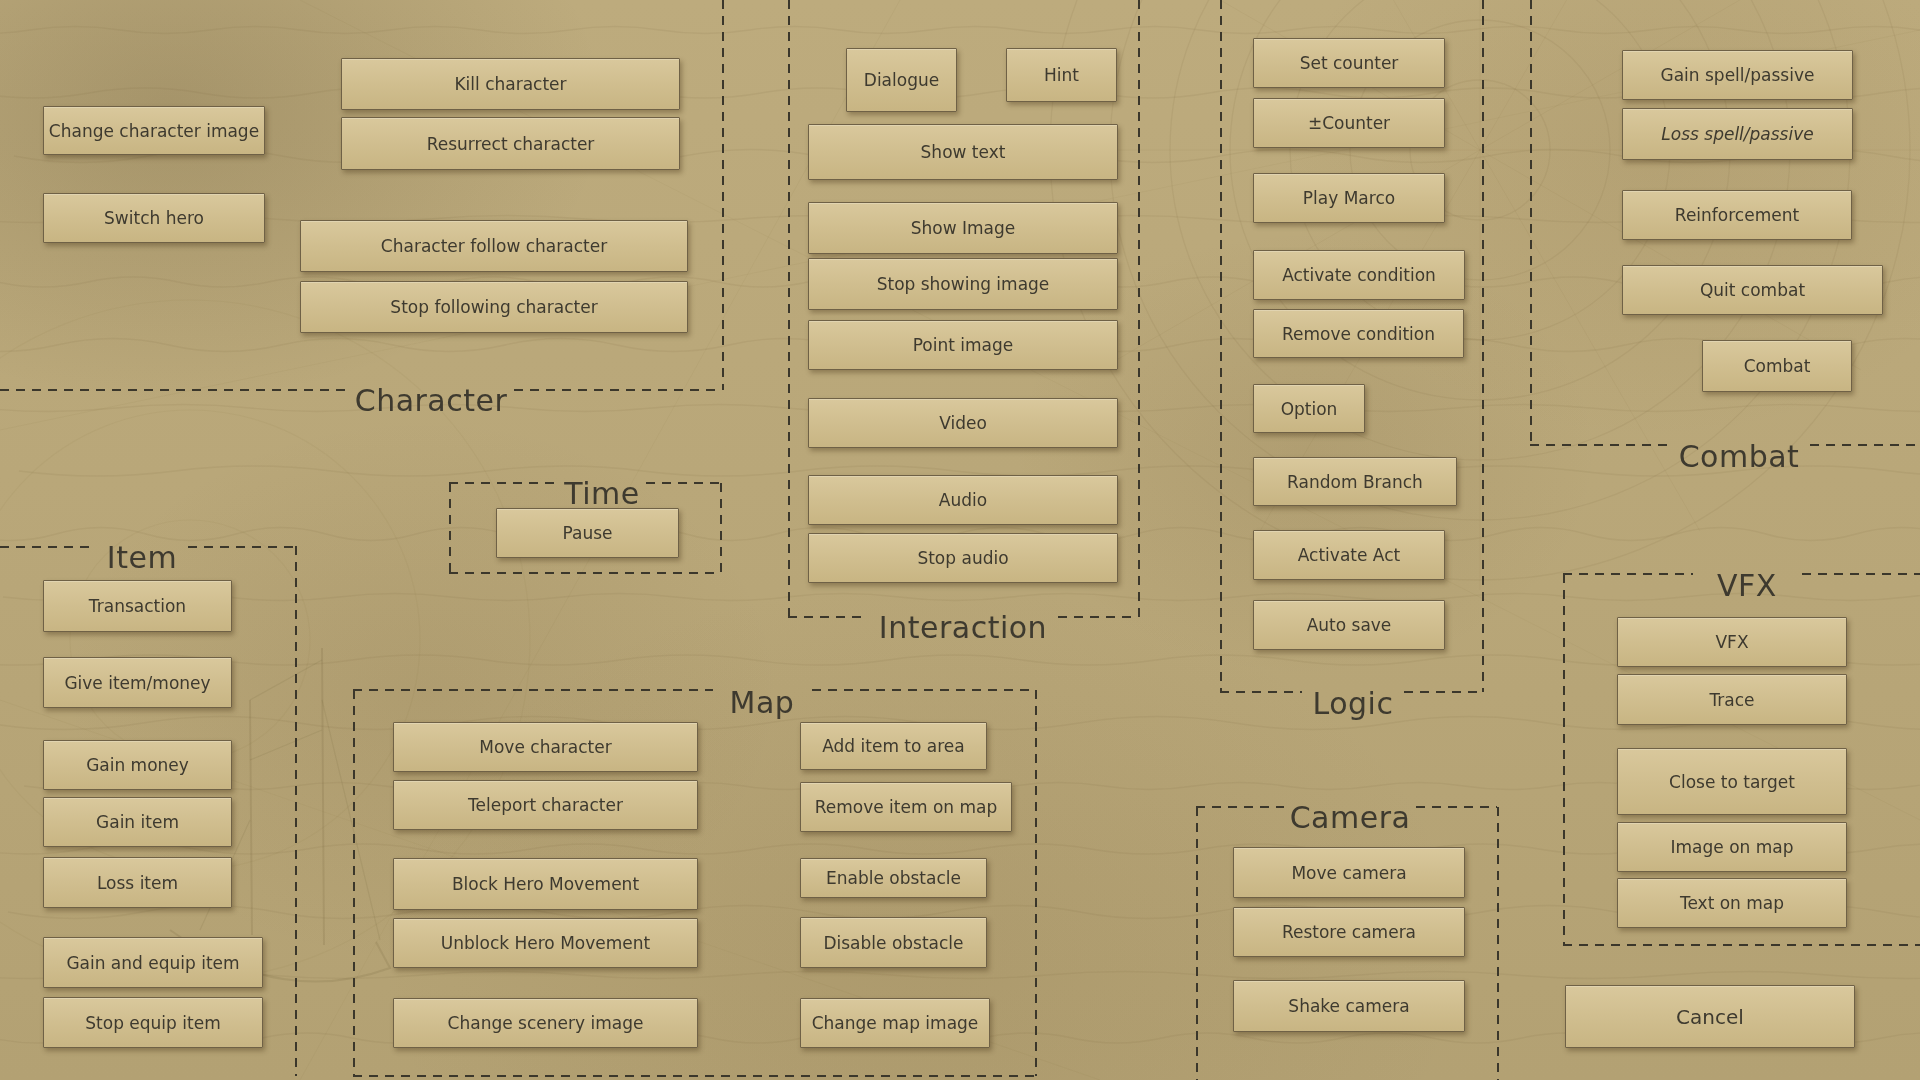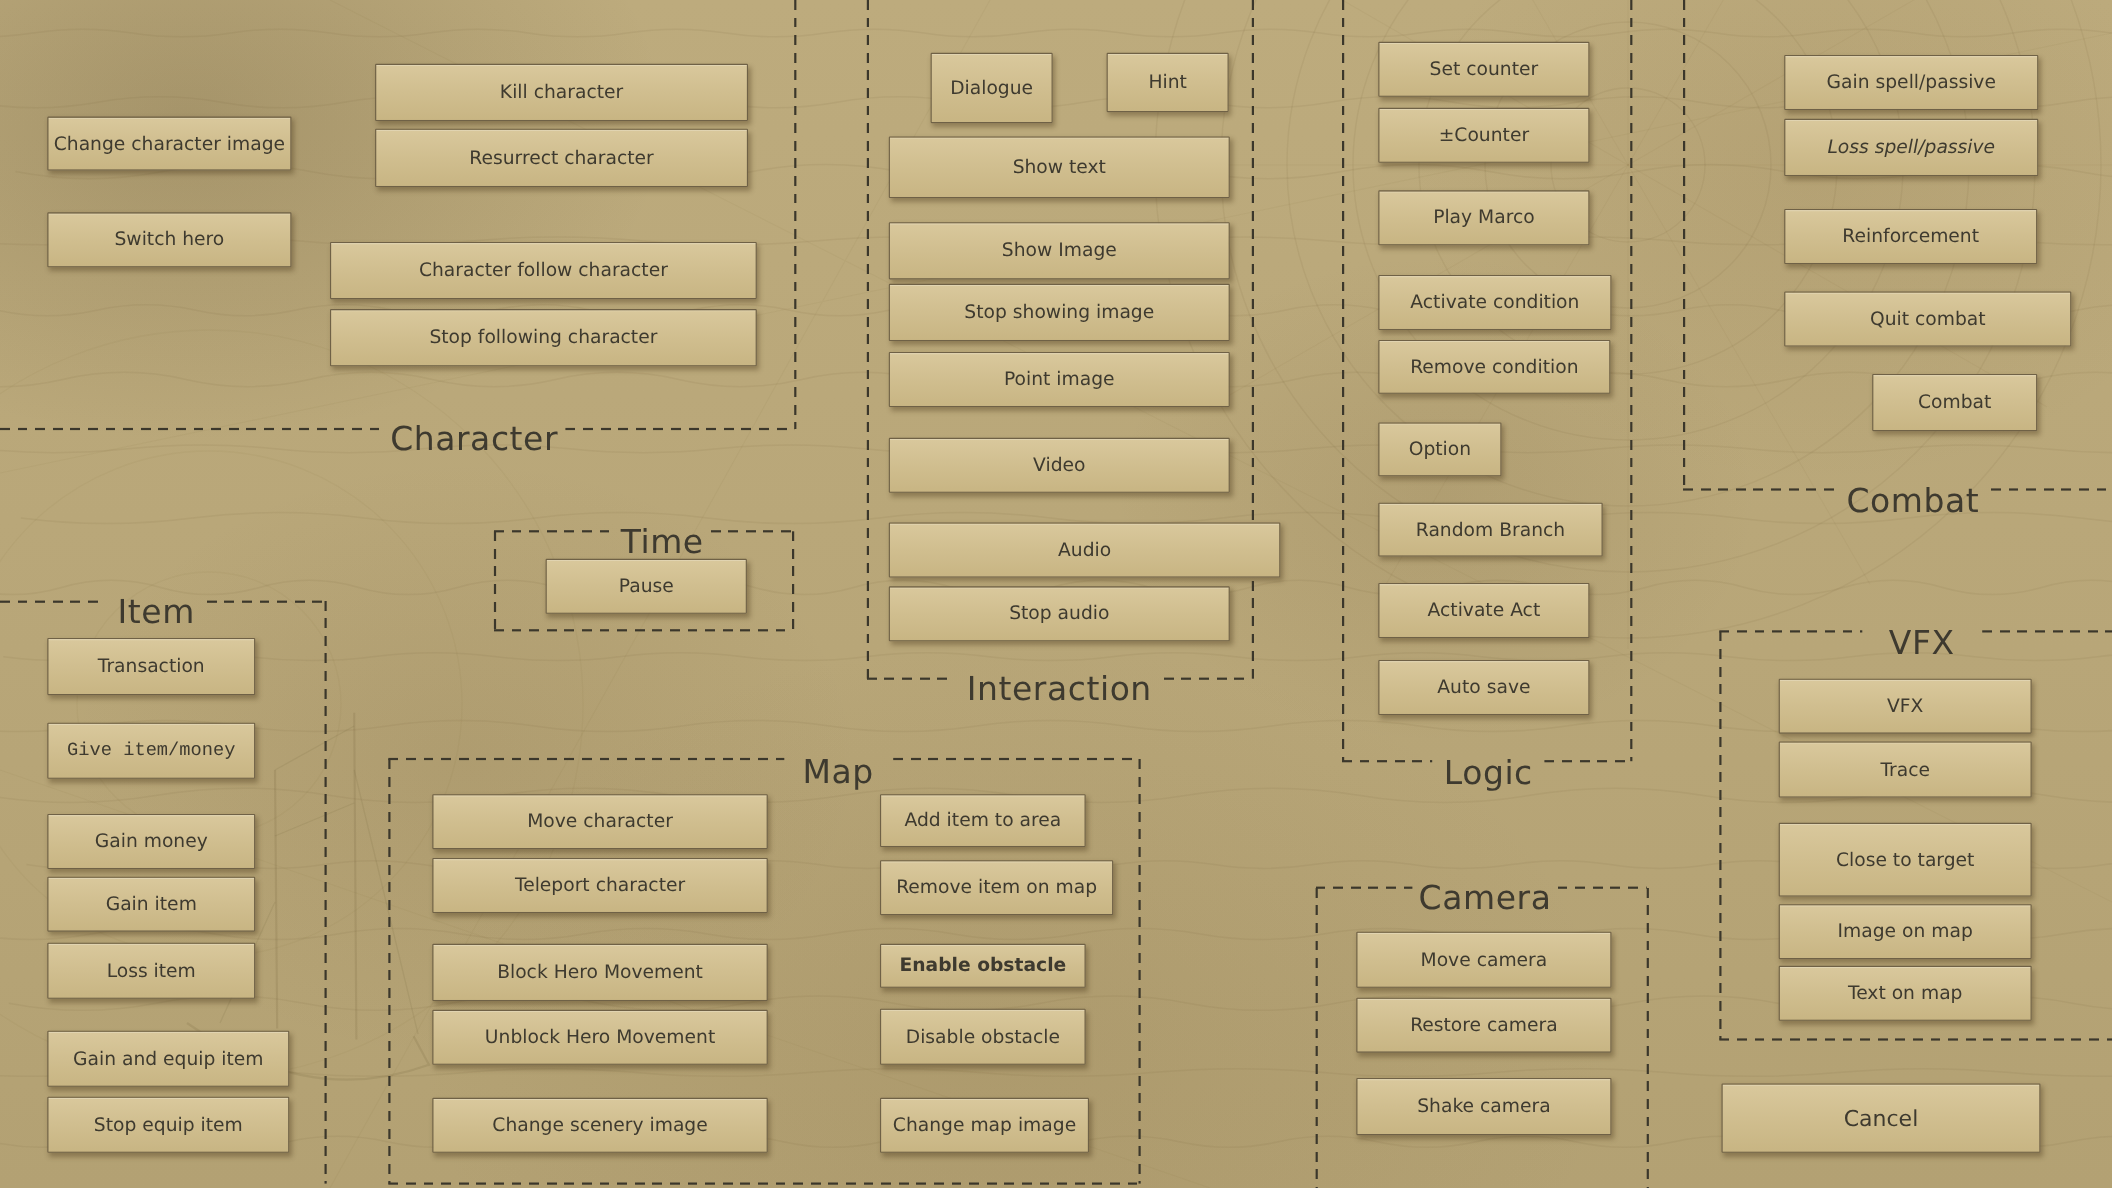--- a/index.html
+++ b/index.html
@@ -105,58 +105,58 @@
         <div class="dh" style="left: 449px; top: 572px; width: 271px;"></div>
         <div class="sec-label" style="left: 602px; top: 482px;">Time</div>
         <div class="btn" style="left: 496px; top: 508px; width: 183px; height: 50px;">Pause</div>
       </div>
       <div>
         <div class="dh" style="left: 0px; top: 546px; width: 96px;"></div>
         <div class="dh" style="left: 188px; top: 546px; width: 107px;"></div>
         <div class="dv" style="left: 295px; top: 546px; height: 530px;"></div>
         <div class="sec-label" style="left: 142px; top: 546px;">Item</div>
         <div class="btn" style="left: 43px; top: 580px; width: 189px; height: 52px;">Transaction</div>
-        <div class="btn" style="left: 43px; top: 657px; width: 189px; height: 51px; font-family: Liberation Mono, monospace;">Give item/money</div>
+        <div class="btn" style="left: 43px; top: 657px; width: 189px; height: 51px;">Give item/money</div>
         <div class="btn" style="left: 43px; top: 740px; width: 189px; height: 50px;">Gain money</div>
         <div class="btn" style="left: 43px; top: 797px; width: 189px; height: 50px;">Gain item</div>
         <div class="btn" style="left: 43px; top: 857px; width: 189px; height: 51px;">Loss item</div>
         <div class="btn" style="left: 43px; top: 937px; width: 220px; height: 51px;">Gain and equip item</div>
         <div class="btn" style="left: 43px; top: 997px; width: 220px; height: 51px;">Stop equip item</div>
       </div>
       <div>
         <div class="dv" style="left: 788px; top: 0px; height: 617px;"></div>
         <div class="dv" style="left: 1138px; top: 0px; height: 617px;"></div>
         <div class="dh" style="left: 788px; top: 616px; width: 80px;"></div>
         <div class="dh" style="left: 1058px; top: 616px; width: 80px;"></div>
         <div class="sec-label" style="left: 963px; top: 616px;">Interaction</div>
         <div class="btn" style="left: 846px; top: 48px; width: 111px; height: 64px;">Dialogue</div>
         <div class="btn" style="left: 1006px; top: 48px; width: 111px; height: 54px;">Hint</div>
         <div class="btn" style="left: 808px; top: 124px; width: 310px; height: 56px;">Show text</div>
         <div class="btn" style="left: 808px; top: 202px; width: 310px; height: 52px;">Show Image</div>
         <div class="btn" style="left: 808px; top: 258px; width: 310px; height: 52px;">Stop showing image</div>
         <div class="btn" style="left: 808px; top: 320px; width: 310px; height: 50px;">Point image</div>
         <div class="btn" style="left: 808px; top: 398px; width: 310px; height: 50px;">Video</div>
-        <div class="btn" style="left: 808px; top: 475px; width: 356px; height: 50px;">Audio</div>
+        <div class="btn" style="left: 808px; top: 475px; width: 310px; height: 50px;">Audio</div>
         <div class="btn" style="left: 808px; top: 533px; width: 310px; height: 50px;">Stop audio</div>
       </div>
       <div>
         <div class="dv" style="left: 353px; top: 690px; height: 386px;"></div>
         <div class="dv" style="left: 1035px; top: 690px; height: 386px;"></div>
         <div class="dh" style="left: 353px; top: 689px; width: 360px;"></div>
         <div class="dh" style="left: 812px; top: 689px; width: 223px;"></div>
         <div class="dh" style="left: 353px; top: 1075px; width: 682px;"></div>
         <div class="sec-label" style="left: 762px; top: 691px;">Map</div>
         <div class="btn" style="left: 393px; top: 722px; width: 305px; height: 50px;">Move character</div>
         <div class="btn" style="left: 393px; top: 780px; width: 305px; height: 50px;">Teleport character</div>
         <div class="btn" style="left: 393px; top: 858px; width: 305px; height: 52px;">Block Hero Movement</div>
         <div class="btn" style="left: 393px; top: 918px; width: 305px; height: 50px;">Unblock Hero Movement</div>
         <div class="btn" style="left: 393px; top: 998px; width: 305px; height: 50px;">Change scenery image</div>
         <div class="btn" style="left: 800px; top: 722px; width: 187px; height: 48px;">Add item to area</div>
         <div class="btn" style="left: 800px; top: 782px; width: 212px; height: 50px;">Remove item on map</div>
-        <div class="btn" style="left: 800px; top: 858px; width: 187px; height: 40px; font-weight: bold;">Enable obstacle</div>
+        <div class="btn" style="left: 800px; top: 858px; width: 187px; height: 40px;">Enable obstacle</div>
         <div class="btn" style="left: 800px; top: 917px; width: 187px; height: 51px;">Disable obstacle</div>
         <div class="btn" style="left: 800px; top: 998px; width: 190px; height: 50px;">Change map image</div>
       </div>
       <div>
         <div class="dv" style="left: 1220px; top: 0px; height: 692px;"></div>
         <div class="dv" style="left: 1482px; top: 0px; height: 692px;"></div>
         <div class="dh" style="left: 1220px; top: 691px; width: 82px;"></div>
         <div class="dh" style="left: 1404px; top: 691px; width: 78px;"></div>
         <div class="sec-label" style="left: 1353px; top: 692px;">Logic</div>
         <div class="btn" style="left: 1253px; top: 38px; width: 192px; height: 50px;">Set counter</div>

